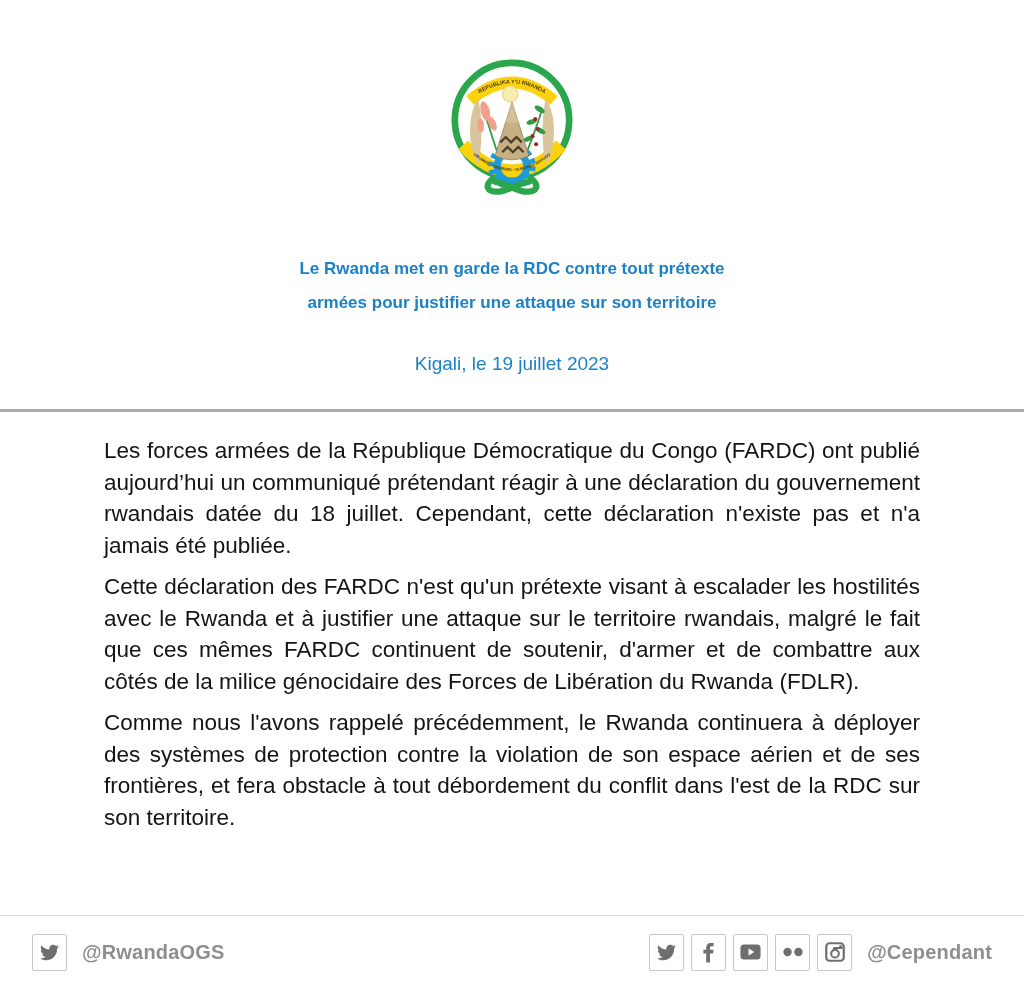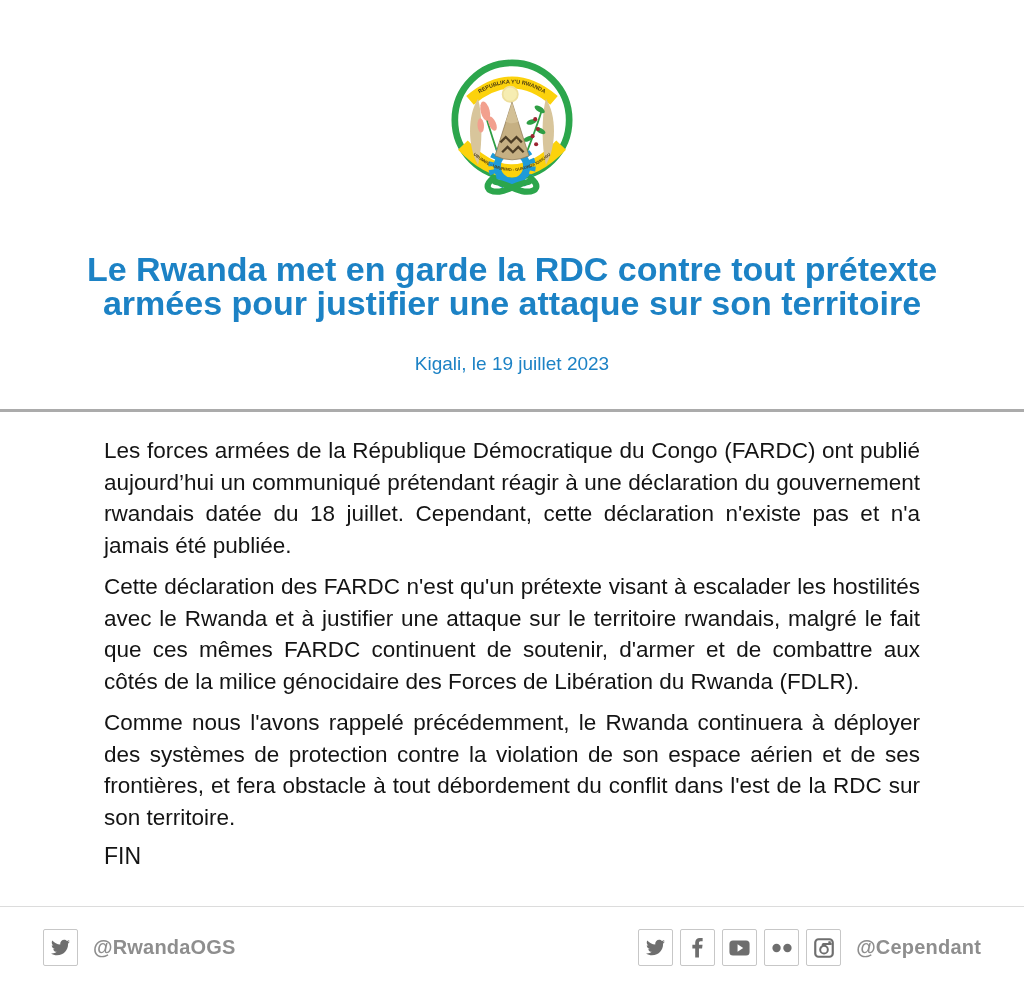--- a/index.html
+++ b/index.html
@@ -25,45 +25,45 @@
     padding-bottom:7px; border-bottom:2px solid #1f80c2;
   }
   .org-office {
     margin-top:7px;
     font-size:25px; font-weight:700; color:#1b74b8; line-height:29px;
   }
   
   .headline {
     margin-top:46px;
     text-align:center;
-    font-size:34px; font-weight:700; color:#1c82c5; line-height:34px;
+    font-size:17px; font-weight:700; color:#1c82c5; line-height:34px;
   }
   .dateline {
     margin-top:33px;
     text-align:center;
     font-size:19px; font-weight:400; color:#1c82c5;
   }
   .rule-heavy {
     margin-top:34px;
     width:100%; height:3px; background:#ababab;
   }
   
   .body-copy { margin-top:23px; padding:0 104px; }
   .body-copy p {
     font-size:22.5px; line-height:31.5px; color:#141414;
     text-align:justify;
     margin-bottom:10px;
   }
   .fin { font-size:23px; color:#141414; margin-top:2px; }
   
   .footer {
-    position:absolute; left:0; right:0; bottom:0; height:82px;
+    position:absolute; left:0; right:0; bottom:0; height:73px;
     border-top:1px solid #dcdcdc;
     display:flex; align-items:center; justify-content:space-between;
-    padding:0 43px;
+    padding:0 32px;
     background:#fff;
   }
   .social-group { display:flex; align-items:center; }
   .icon-box {
     width:35px; height:37px;
     border:1px solid #c7c7c7; border-radius:2px;
     display:flex; align-items:center; justify-content:center;
     margin-right:7px;
     background:#fff; cursor:pointer;
   }
@@ -143,21 +143,20 @@
   </h1>
 
   <div class="dateline">Kigali, le 19 juillet 2023</div>
 
   <div class="rule-heavy"></div>
 
   <div class="body-copy">
     <p>Les forces armées de la République Démocratique du Congo (FARDC) ont publié aujourd’hui un communiqué prétendant réagir à une déclaration du gouvernement rwandais datée du 18 juillet. Cependant, cette déclaration n'existe pas et n'a jamais été publiée.</p>
     <p>Cette déclaration des FARDC n'est qu'un prétexte visant à escalader les hostilités avec le Rwanda et à justifier une attaque sur le territoire rwandais, malgré le fait que ces mêmes FARDC continuent de soutenir, d'armer et de combattre aux côtés de la milice génocidaire des Forces de Libération du Rwanda (FDLR).</p>
     <p>Comme nous l'avons rappelé précédemment, le Rwanda continuera à déployer des systèmes de protection contre la violation de son espace aérien et de ses frontières, et fera obstacle à tout débordement du conflit dans l'est de la RDC sur son territoire.</p>
-    <div class="fin">FIN</div>
   </div>
 
   <div class="footer">
     <div class="social-group">
       <span class="icon-box">
         <svg width="19" height="19" viewBox="0 0 24 24" fill="#6e6e6e">
           <path d="M23.95 4.57c-.88.39-1.83.65-2.82.77 1.01-.61 1.79-1.57 2.16-2.72-.95.56-2 .96-3.13 1.18C19.27 2.85 18 2.25 16.58 2.25c-2.72 0-4.92 2.2-4.92 4.92 0 .39.04.76.13 1.12C7.69 8.09 4.07 6.13 1.64 3.16c-.43.72-.67 1.56-.67 2.47 0 1.71.87 3.21 2.19 4.1-.81-.03-1.57-.25-2.23-.62v.06c0 2.39 1.69 4.37 3.95 4.83-.41.11-.85.17-1.3.17-.31 0-.61-.03-.91-.09.63 1.95 2.44 3.38 4.6 3.42-1.68 1.32-3.81 2.1-6.1 2.1-.39 0-.78-.02-1.17-.07 2.19 1.39 4.77 2.21 7.56 2.21 9.05 0 14-7.5 14-13.99 0-.21 0-.42-.02-.63.96-.69 1.8-1.56 2.46-2.55z"></path>
         </svg>
       </span>
       <span class="handle">@RwandaOGS</span>

